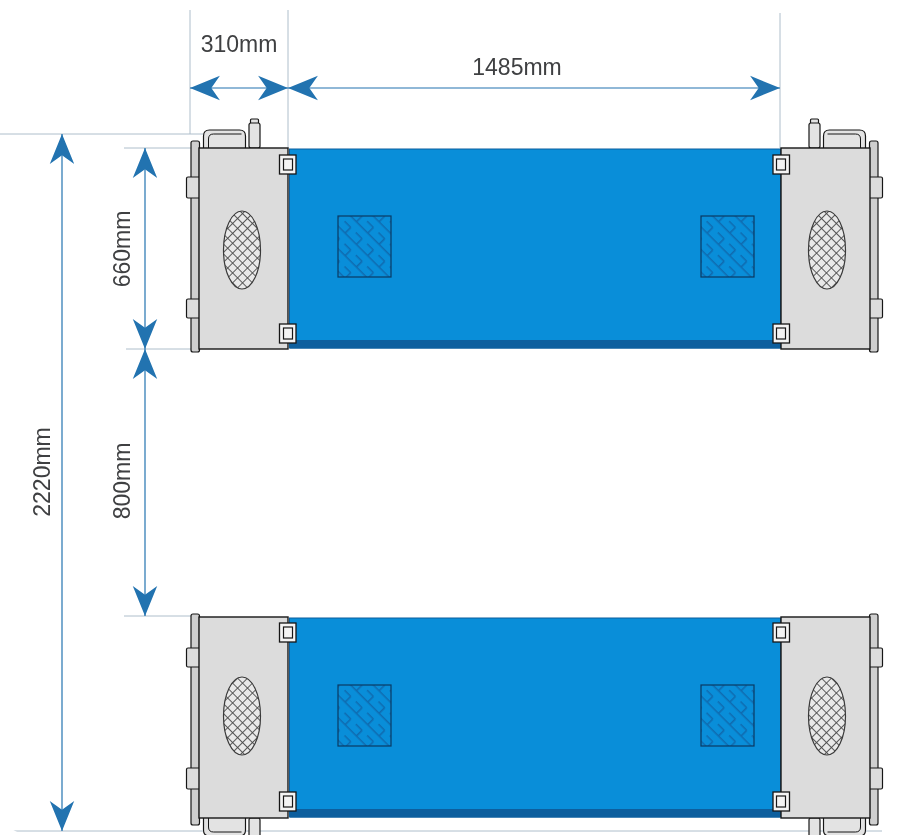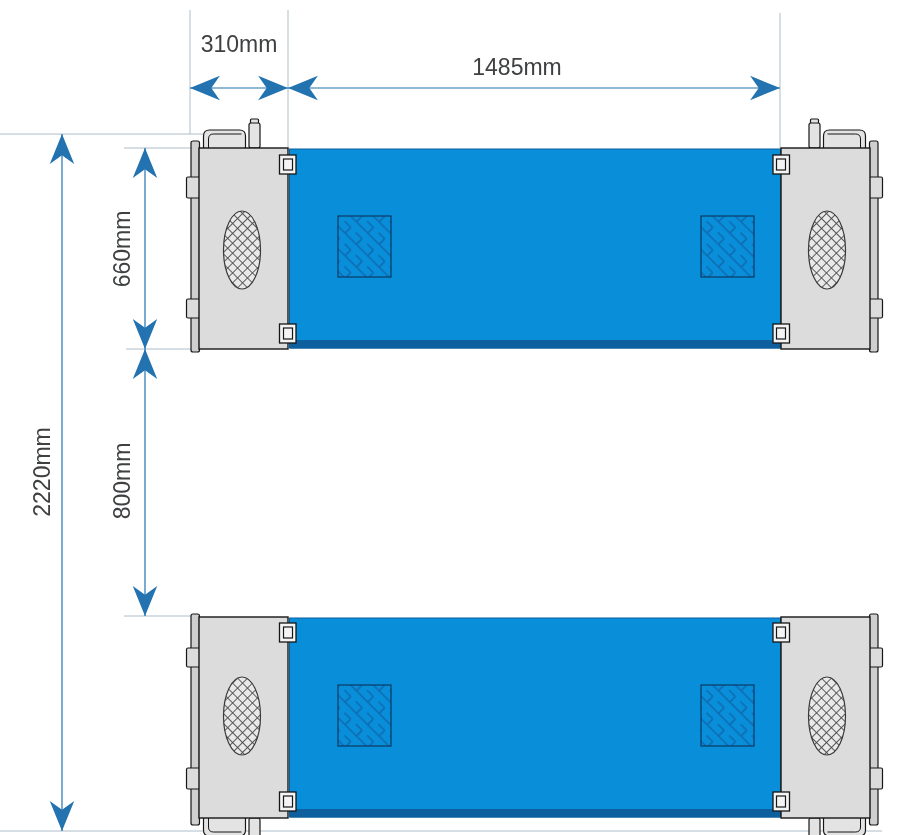--- a/index.html
+++ b/index.html
@@ -2,20 +2,21 @@
 <html style="--background: #ffffff; --deck-blue: #098ed9; --deck-edge-blue: #0d5f9e; --tread-hatch-blue: #0f6bb0; --tread-outline: #0a3a63; --plate-gray: #dcdcdc; --rail-gray: #cfcfcf; --handle-gray: #e3e3e3; --outline-dark: #161616; --vent-fill: #e9e9e9; --vent-hatch: #4a4a4a; --dimension-blue: #2273b0; --extension-gray: #aebecb; --label-text: #3f4042;"><head>
 <meta charset="utf-8">
 <style>
   html,body{margin:0;padding:0;background:#fff;}
   .canvas{
     position:relative;
     width:901px;height:835px;
     background:var(--background,#fff);
     overflow:hidden;
     font-family:"Liberation Sans",sans-serif;
+    border-radius:30px;
   }
   svg{position:absolute;left:0;top:0;}
   
   .ext line{stroke:var(--extension-gray,#aebecb);stroke-width:1;}
   .dim line{stroke:var(--dimension-blue,#2273b0);stroke-width:1.2;}
   .arrowhead{fill:var(--dimension-blue,#2273b0);}
   
   .rail{fill:var(--rail-gray,#cfcfcf);stroke:var(--outline-dark,#161616);stroke-width:1.2;}
   .clamp{fill:var(--plate-gray,#dcdcdc);stroke:var(--outline-dark,#161616);stroke-width:1.2;}
   .plate{fill:var(--plate-gray,#dcdcdc);stroke:var(--outline-dark,#161616);stroke-width:1.4;}

